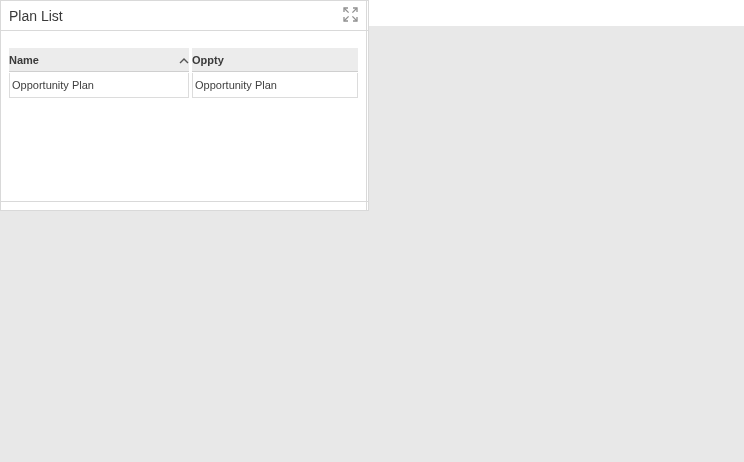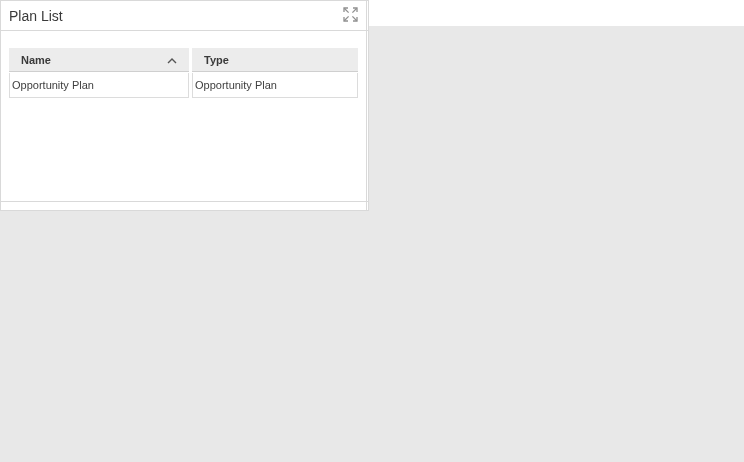--- a/index.html
+++ b/index.html
@@ -67,21 +67,21 @@
 
   
   .plan-table { margin:17px 8px 0 8px; font-size:11px; }
   .pt-row { display:flex; gap:3px; }
   .pt-cell-name { width:180px; flex:0 0 180px; }
   .pt-cell-type { flex:1; }
   .pt-head .pt-cell {
     background:#ececec;
     height:24px; line-height:24px;
     font-weight:bold; color:#3a3a3a;
-    padding:0 12px;
+    padding:0 0;
     border-bottom:1px solid #cfcfcf;
     display:flex; align-items:center; justify-content:space-between;
     cursor:pointer;
   }
   .pt-data { margin-top:1px; }
   .pt-data .pt-cell {
     background:#ffffff;
     height:25px; line-height:24px;
     padding:0 2px;
     border:1px solid #dcdcdc;
@@ -247,21 +247,21 @@
     <div class="pt-row pt-head">
       <div class="pt-cell pt-cell-name">
         <span>Name</span>
         <span>
           <svg width="10" height="6" viewBox="0 0 10 6">
               <path d="M1 5 L5 1 L9 5" stroke="#555555" stroke-width="1.4" fill="none"></path>
             </svg>
         </span>
       </div>
       <div class="pt-cell pt-cell-type">
-        <span>Type</span>
+        <span>Oppty</span>
       </div>
     </div>
     <div class="pt-row pt-data">
       <div class="pt-cell pt-cell-name">Opportunity Plan</div>
       <div class="pt-cell pt-cell-type">Opportunity Plan</div>
     </div>
   </div>
 </div>
 
 </body></html>

